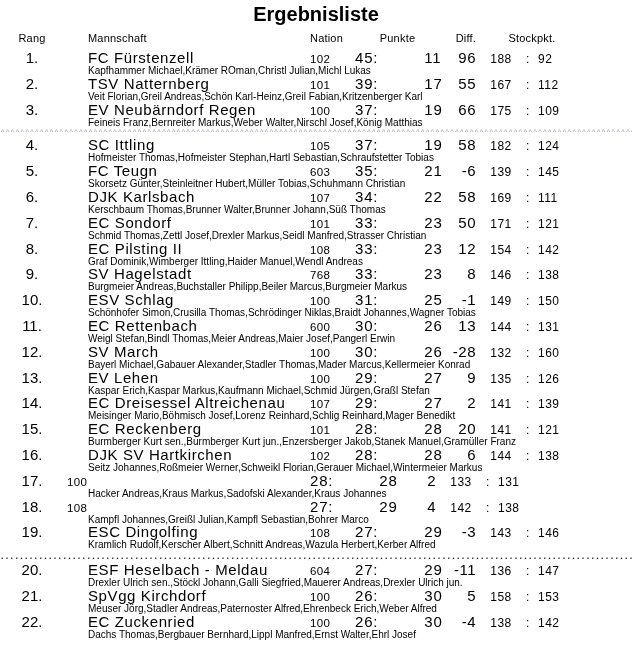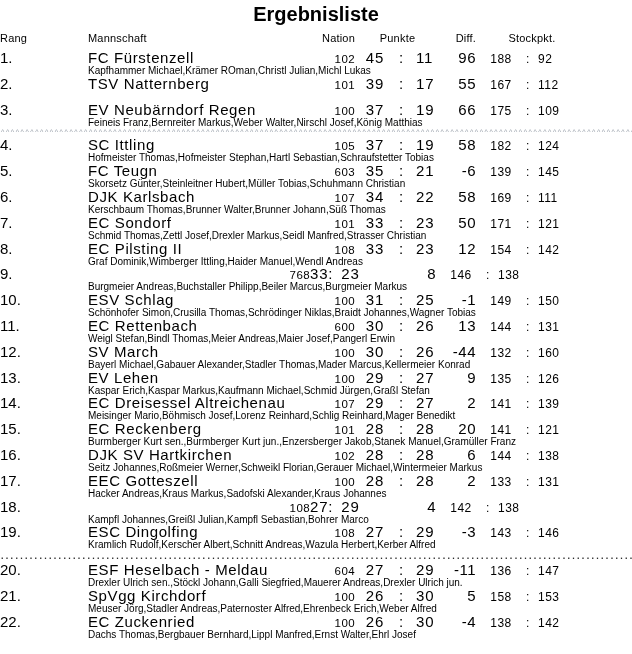--- a/index.html
+++ b/index.html
@@ -26,32 +26,32 @@
     align-items: baseline;
   }
   .header-row {
     margin-top: 7px;
     height: 14px;
     font-size: 11px;
   }
   .header-row > div { font-size: 11px; letter-spacing: 0.2px; }
   .rows { margin-top: 4px; }
 
-  .col-rank   { text-align: left; padding-right: 3px; font-size: 15px; }
+  .col-rank   { text-align: center; padding-right: 3px; font-size: 15px; }
   .col-team   { padding-left: 21px; font-size: 15px; letter-spacing: 0.6px; white-space: nowrap; }
-  .col-nation { text-align: right; font-size: 11.5px; letter-spacing: 0.4px; }
+  .col-nation { text-align: left; font-size: 11.5px; letter-spacing: 0.4px; }
   .col-points { font-size: 15px; letter-spacing: 0.8px; }
   .row-main .col-points { display: flex; }
   .header-row .col-points { text-align: center; }
   .col-diff   { text-align: right; padding-right: 4px; font-size: 15px; letter-spacing: 0.5px; }
   .col-stock  { font-size: 12px; letter-spacing: 0.5px; }
 
   .pts-l { width: 40px; text-align: center; display: inline-block; }
   .pts-colon { width: 13px; text-align: center; display: inline-block; }
-  .pts-r { width: 32px; text-align: left; padding-left: 8px; display: inline-block; }
+  .pts-r { width: 32px; text-align: left; padding-left: 8px; display: inline-block; margin-left: 38px; }
 
   .stock-box { display: flex; width: 104px; }
   .header-row .stock-box { display: block; text-align: center; }
   .st-l { width: 42px; text-align: center; }
   .st-colon { width: 12px; text-align: center; }
   .st-r { flex: 1; text-align: left; padding-left: 4px; }
 
   .row-block { height: 25.8px; }
   .row-main { height: 16px; line-height: 16px; }
   .row-players {
@@ -127,20 +127,21 @@
       </div>
       <div class="col-diff">55</div>
       <div class="col-stock">
         <span class="stock-box">
           <span class="st-l">167</span>
           <span class="st-colon">:</span>
           <span class="st-r">112</span>
         </span>
       </div>
     </div>
+    <div class="row-players">Veit Florian,Greil Andreas,Schön Karl-Heinz,Greil Fabian,Kritzenberger Karl</div>
   </div>
       <div class="row-block">
     <div class="row-main">
       <div class="col-rank">3.</div>
       <div class="col-team">EV Neubärndorf Regen</div>
       <div class="col-nation">100</div>
       <div class="col-points">
         <span class="pts-l">37</span>
         <span class="pts-colon">:</span>
         <span class="pts-r">19</span>
@@ -258,20 +259,21 @@
           <span class="st-colon">:</span>
           <span class="st-r">142</span>
         </span>
       </div>
     </div>
     <div class="row-players">Graf Dominik,Wimberger Ittling,Haider Manuel,Wendl Andreas</div>
   </div>
       <div class="row-block">
     <div class="row-main">
       <div class="col-rank">9.</div>
+      <div class="col-team">SV Hagelstadt</div>
       <div class="col-nation">768</div>
       <div class="col-points">
         <span class="pts-l">33</span>
         <span class="pts-colon">:</span>
         <span class="pts-r">23</span>
       </div>
       <div class="col-diff">8</div>
       <div class="col-stock">
         <span class="stock-box">
           <span class="st-l">146</span>
@@ -327,21 +329,21 @@
       <div class="row-block">
     <div class="row-main">
       <div class="col-rank">12.</div>
       <div class="col-team">SV March</div>
       <div class="col-nation">100</div>
       <div class="col-points">
         <span class="pts-l">30</span>
         <span class="pts-colon">:</span>
         <span class="pts-r">26</span>
       </div>
-      <div class="col-diff">-44</div>
+      <div class="col-diff">-28</div>
       <div class="col-stock">
         <span class="stock-box">
           <span class="st-l">132</span>
           <span class="st-colon">:</span>
           <span class="st-r">160</span>
         </span>
       </div>
     </div>
     <div class="row-players">Bayerl Michael,Gabauer Alexander,Stadler Thomas,Mader Marcus,Kellermeier Konrad</div>
   </div>
@@ -425,21 +427,20 @@
           <span class="st-colon">:</span>
           <span class="st-r">138</span>
         </span>
       </div>
     </div>
     <div class="row-players">Seitz Johannes,Roßmeier Werner,Schweikl Florian,Gerauer Michael,Wintermeier Markus</div>
   </div>
       <div class="row-block">
     <div class="row-main">
       <div class="col-rank">17.</div>
-      <div class="col-team">EEC Gotteszell</div>
       <div class="col-nation">100</div>
       <div class="col-points">
         <span class="pts-l">28</span>
         <span class="pts-colon">:</span>
         <span class="pts-r">28</span>
       </div>
       <div class="col-diff">2</div>
       <div class="col-stock">
         <span class="stock-box">
           <span class="st-l">133</span>

